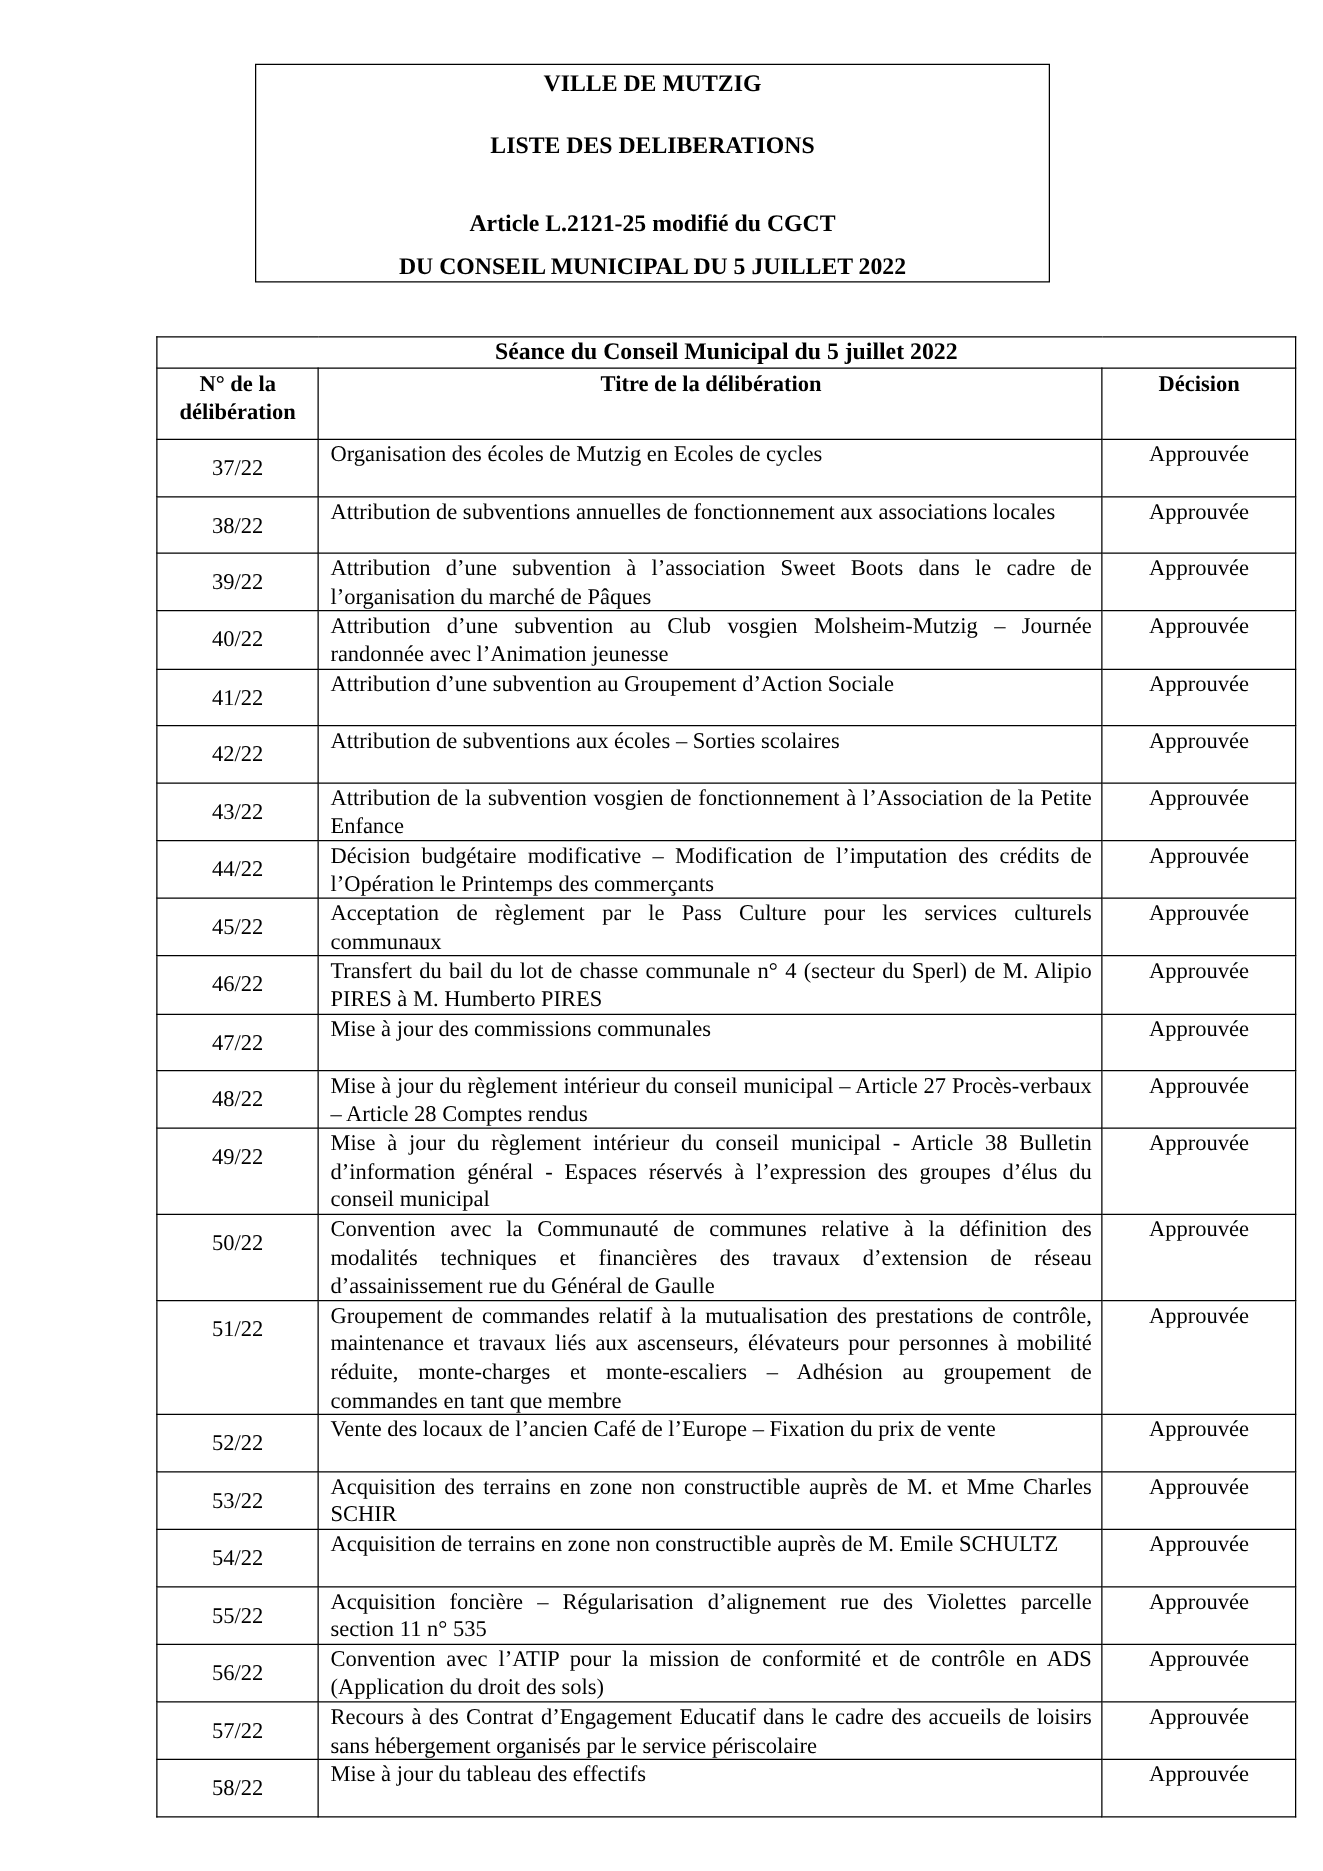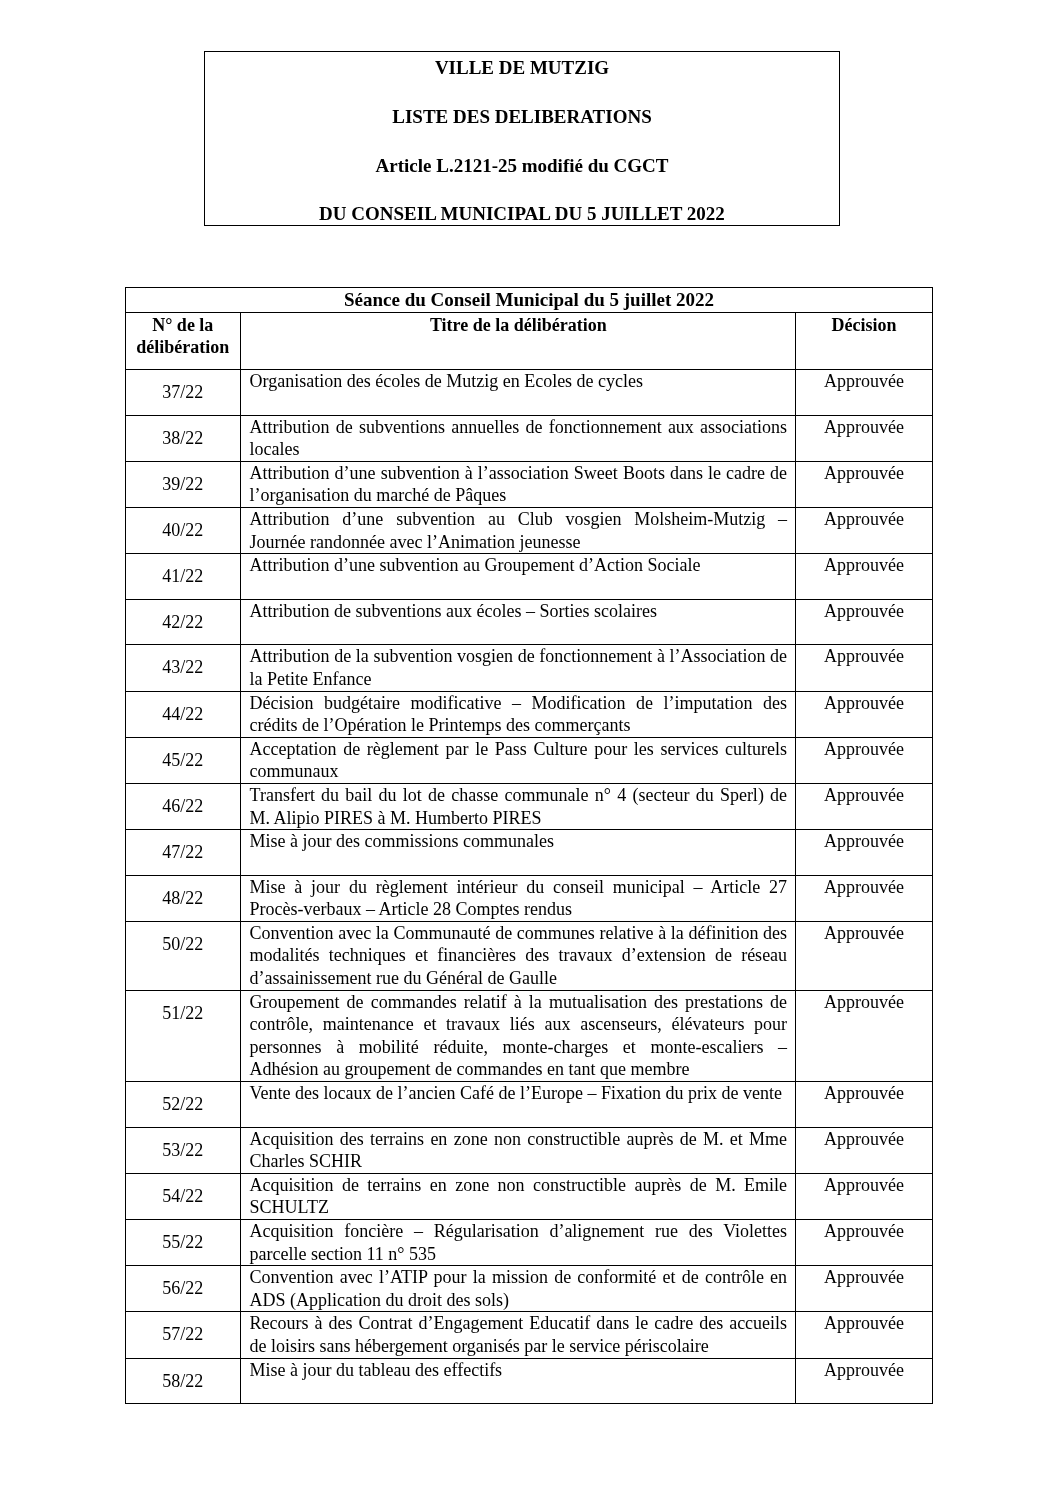--- a/index.html
+++ b/index.html
@@ -8,25 +8,25 @@
       font-family: "Liberation Serif", serif; color: #000;
     }
     .header-box {
       position: absolute; left: 204px; top: 51px; width: 636px; height: 175px;
       border: 1.5px solid #000; box-sizing: border-box;
       text-align: center; font-weight: bold; font-size: 19px;
     }
     .header-box .hline { position: absolute; left: 0; right: 0; line-height: 22px; }
     .header-box .l1 { top: 5px; }
     .header-box .l2 { top: 54px; }
-    .header-box .l3 { top: 103px; }
+    .header-box .l3 { top: 117px; }
     .header-box .l4 { top: 151px; }
 
     table.delib {
-      position: absolute; left: 125px; top: 287px; width: 808px;
+      position: absolute; left: 125px; top: 269px; width: 912px;
       border-collapse: collapse; font-size: 18px; line-height: 22.6px;
     }
     table.delib td, table.delib th {
       border: 1.5px solid #000; vertical-align: top; padding: 0 6px;
     }
     table.delib th { font-weight: bold; }
     .caption-row th { text-align: center; font-size: 19px; line-height: 24px; padding: 0; }
     .col-num { width: 108px; text-align: center; padding: 11px 2px !important; }
     .col-title { width: 530px; text-align: justify; padding: 0 8px 0 9px !important; }
     .col-dec { width: 122px; text-align: center; padding: 0 6px !important; }
@@ -109,20 +109,25 @@
         <td class="col-num">47/22</td>
         <td class="col-title">Mise à jour des commissions communales</td>
         <td class="col-dec">Approuvée</td>
       </tr>
       <tr>
         <td class="col-num">48/22</td>
         <td class="col-title">Mise à jour du règlement intérieur du conseil municipal – Article 27 Procès-verbaux – Article 28 Comptes rendus</td>
         <td class="col-dec">Approuvée</td>
       </tr>
       <tr>
+        <td class="col-num">49/22</td>
+        <td class="col-title">Mise à jour du règlement intérieur du conseil municipal - Article 38 Bulletin d’information général - Espaces réservés à l’expression des groupes d’élus du conseil municipal</td>
+        <td class="col-dec">Approuvée</td>
+      </tr>
+      <tr>
         <td class="col-num">50/22</td>
         <td class="col-title">Convention avec la Communauté de communes relative à la définition des modalités techniques et financières des travaux d’extension de réseau d’assainissement rue du Général de Gaulle</td>
         <td class="col-dec">Approuvée</td>
       </tr>
       <tr>
         <td class="col-num">51/22</td>
         <td class="col-title">Groupement de commandes relatif à la mutualisation des prestations de contrôle, maintenance et travaux liés aux ascenseurs, élévateurs pour personnes à mobilité réduite, monte-charges et monte-escaliers – Adhésion au groupement de commandes en tant que membre</td>
         <td class="col-dec">Approuvée</td>
       </tr>
       <tr>

